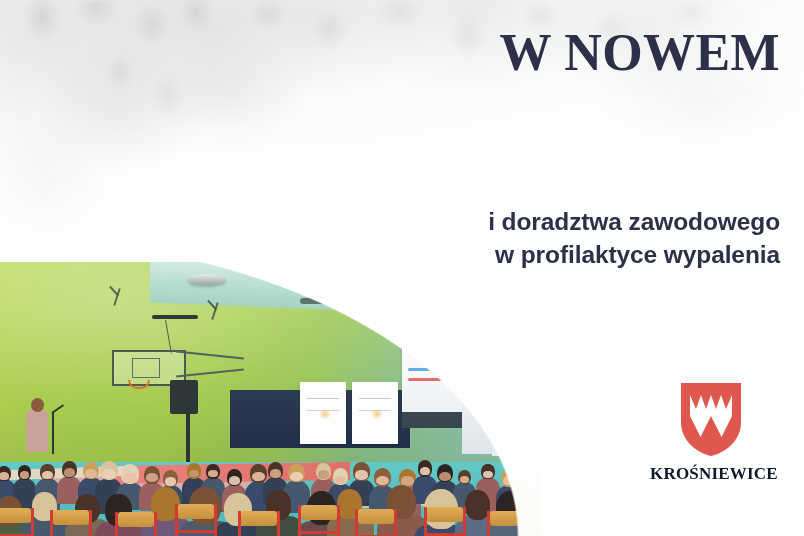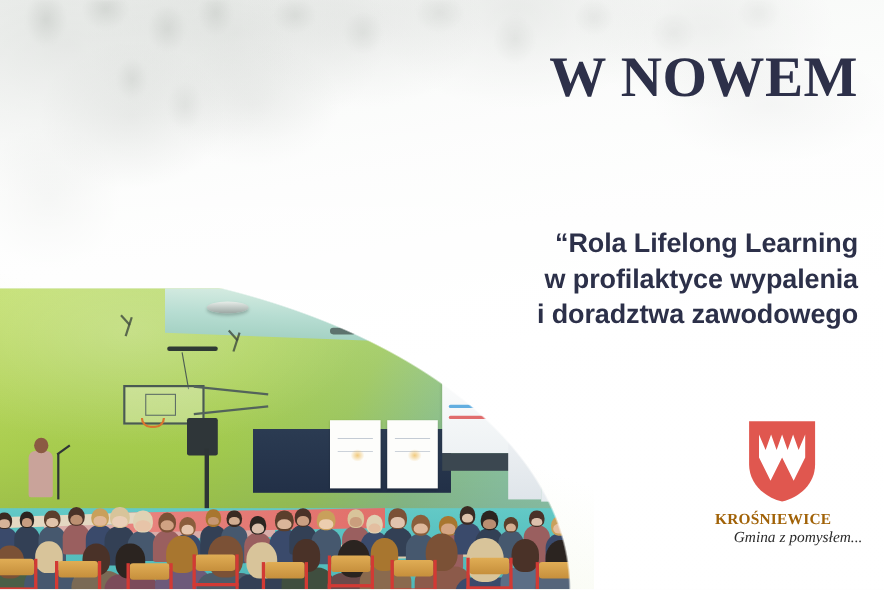--- a/index.html
+++ b/index.html
@@ -235,21 +235,21 @@
     font-weight: 700;
     font-size: 54px;
     letter-spacing: 0.4px;
   }
   .headline .l2 {
     display: block;
     color: #2d3049;
     font-weight: 700;
     font-size: 52px;
     letter-spacing: 0.4px;
-    margin-top: 25px;
+    margin-top: 7px;
   }
 
   
   .quote {
     position: absolute;
     right: 24px;
     top: 206px;
     width: 420px;
     text-align: right;
     color: #2c3049;
@@ -272,22 +272,22 @@
   .shield {
     position: relative;
     width: 62px;
     height: 75px;
     margin: 0 auto 8px 32px;
   }
   .shield svg { display:block; }
   .logo-name {
     font-family: "Liberation Serif", "DejaVu Serif", serif;
     font-weight: 700;
-    font-size: 14px;
-    color: #a16207;
+    font-size: 17px;
+    color: #0f172a;
     letter-spacing: 0.2px;
     line-height: 1.1;
     padding-left: 2px;
   }
   .logo-tag {
     font-family: "Liberation Serif", "DejaVu Serif", serif;
     font-style: italic;
     font-size: 14px;
     color: #2b2b2b;
     line-height: 1.2;
@@ -522,29 +522,27 @@
           </div>
         </div>
     </div>
   </div>
 
   <div class="headline">
     <span class="l2">W NOWEM</span>
   </div>
 
   <div class="quote">
-    <span>“Rola Lifelong Learning</span>
+    <span>i doradztwa zawodowego</span>
     <span>w profilaktyce wypalenia</span>
-    <span>i doradztwa zawodowego</span>
   </div>
 
   <div class="logo">
     <div class="shield">
       <svg width="62" height="75" viewBox="0 0 62 75" aria-hidden="true">
         <path d="M1 1 H61 V40 C61 58 47 70 31 74 C15 70 1 58 1 40 Z" fill="#e0574f"></path>
         <path d="M10 13 L10 34 L20.5 55 L31 34 L41.5 55 L52 34 L52 13 L46 27 L41 13 L36 27 L31 13 L26 27 L21 13 L16 27 Z" fill="#ffffff"></path>
       </svg>
     </div>
     <div class="logo-name">KROŚNIEWICE</div>
-    <div class="logo-tag">Gmina z pomysłem...</div>
   </div>
 
 </div>
 
 </body></html>

